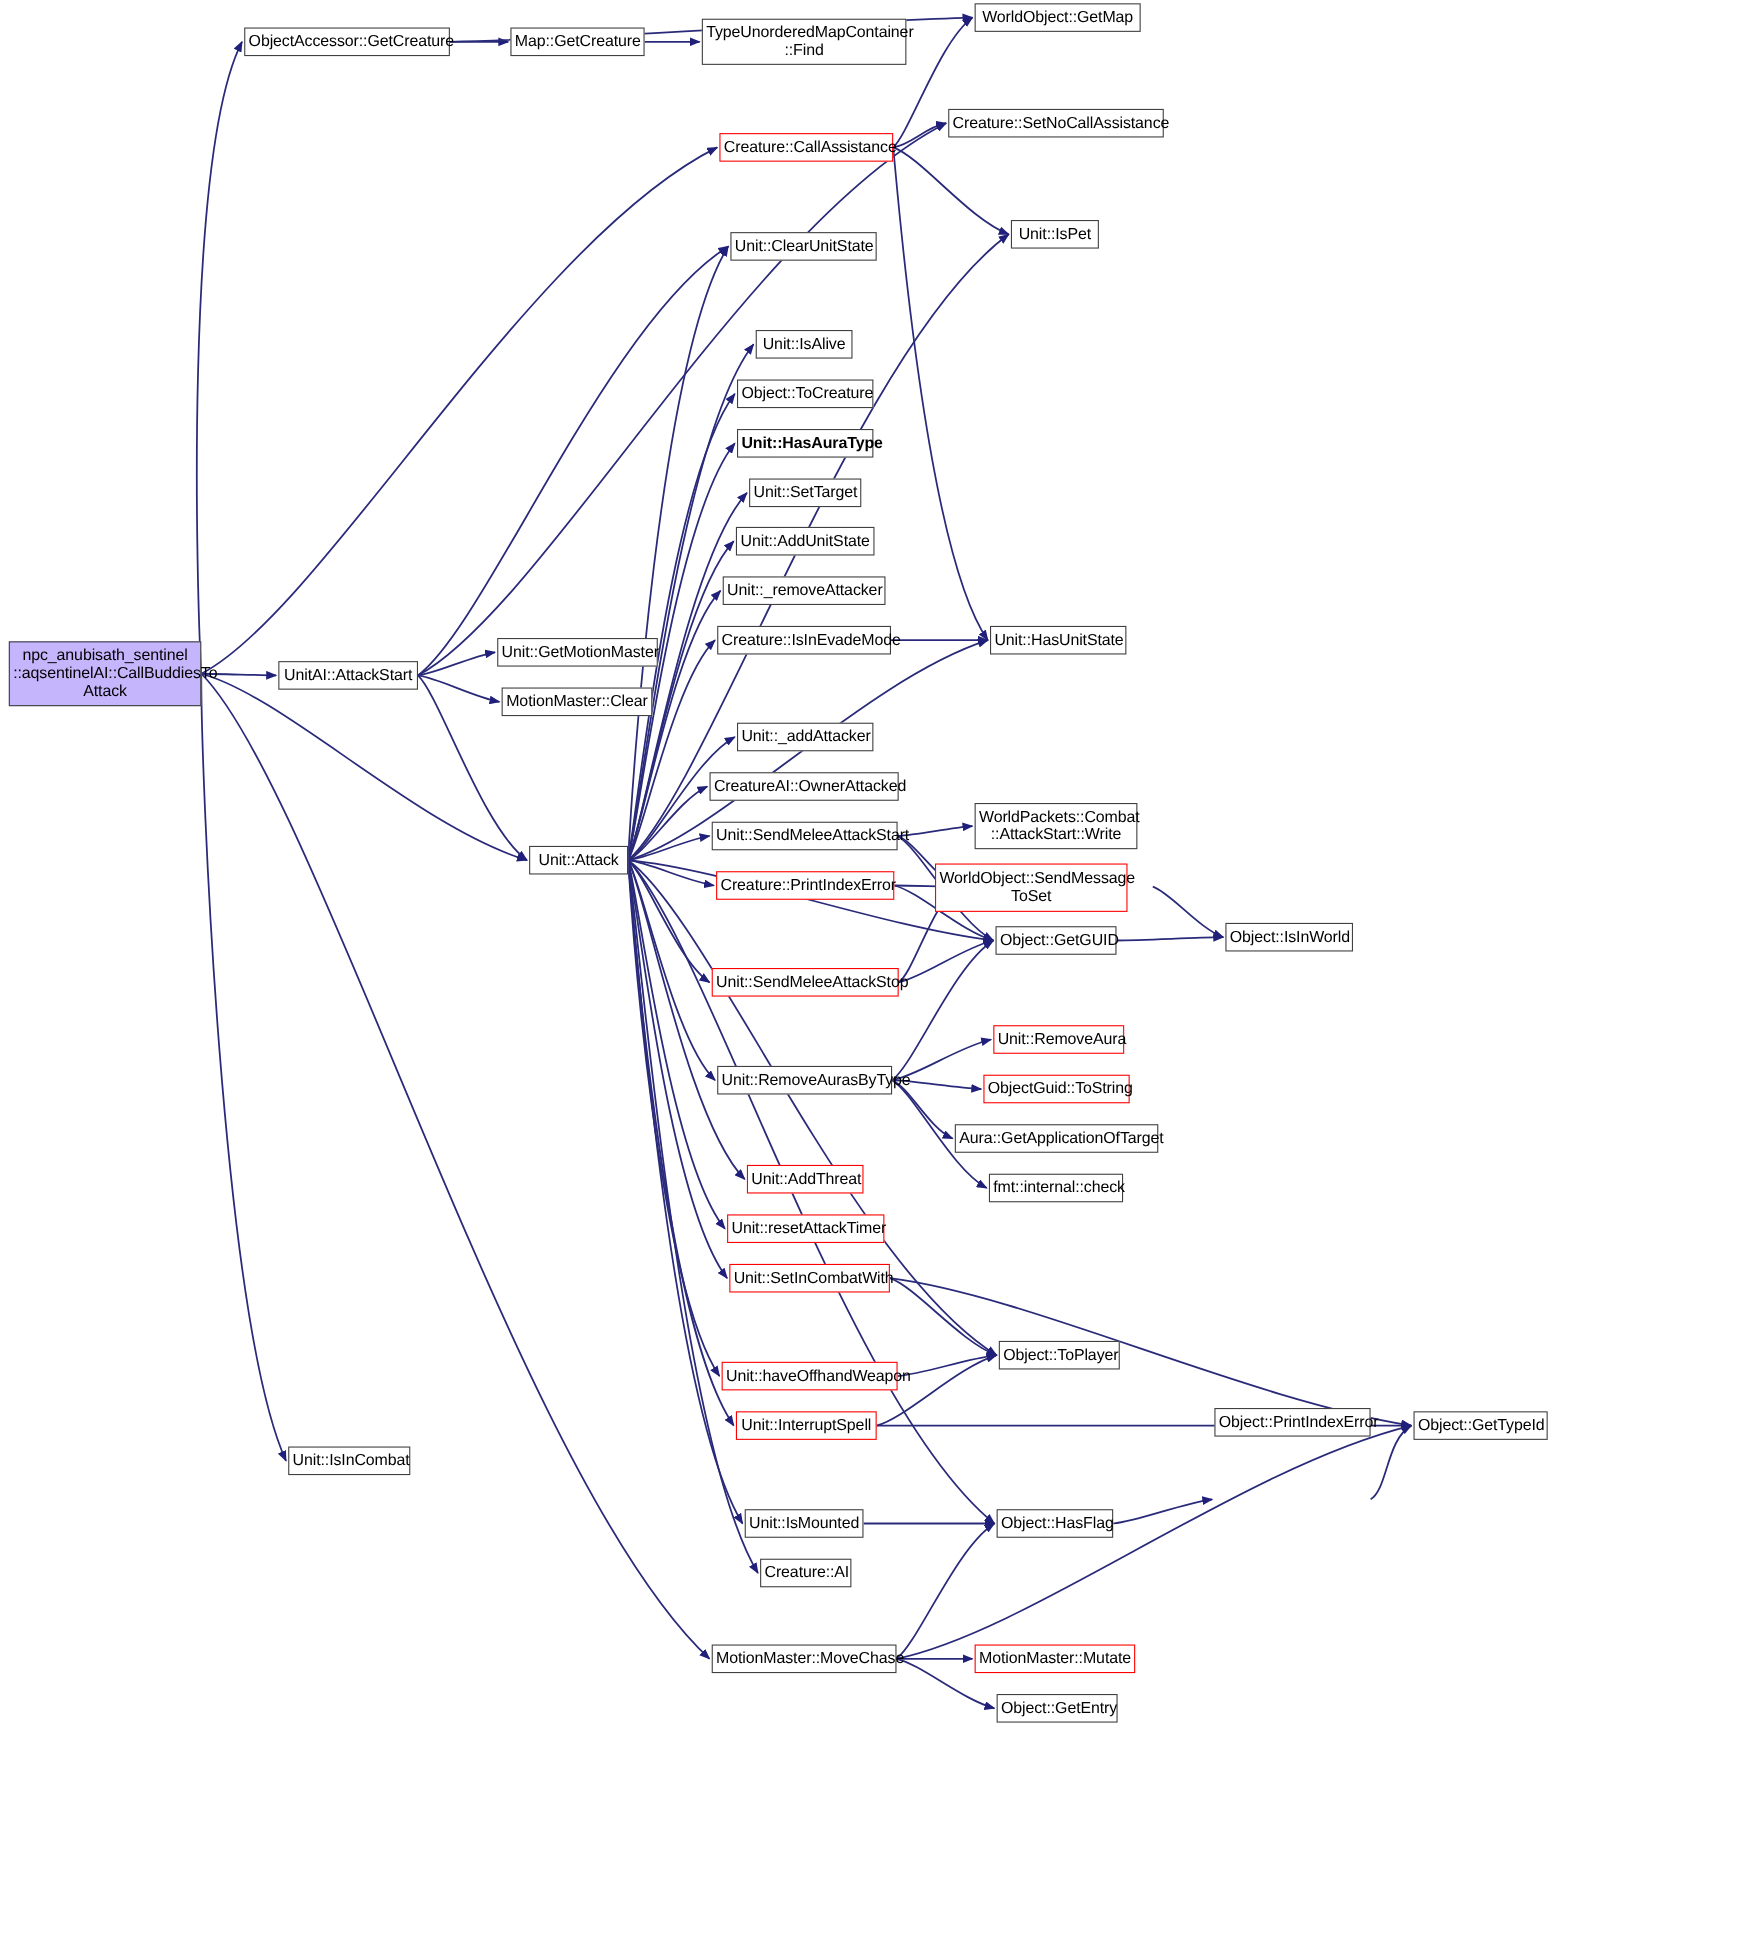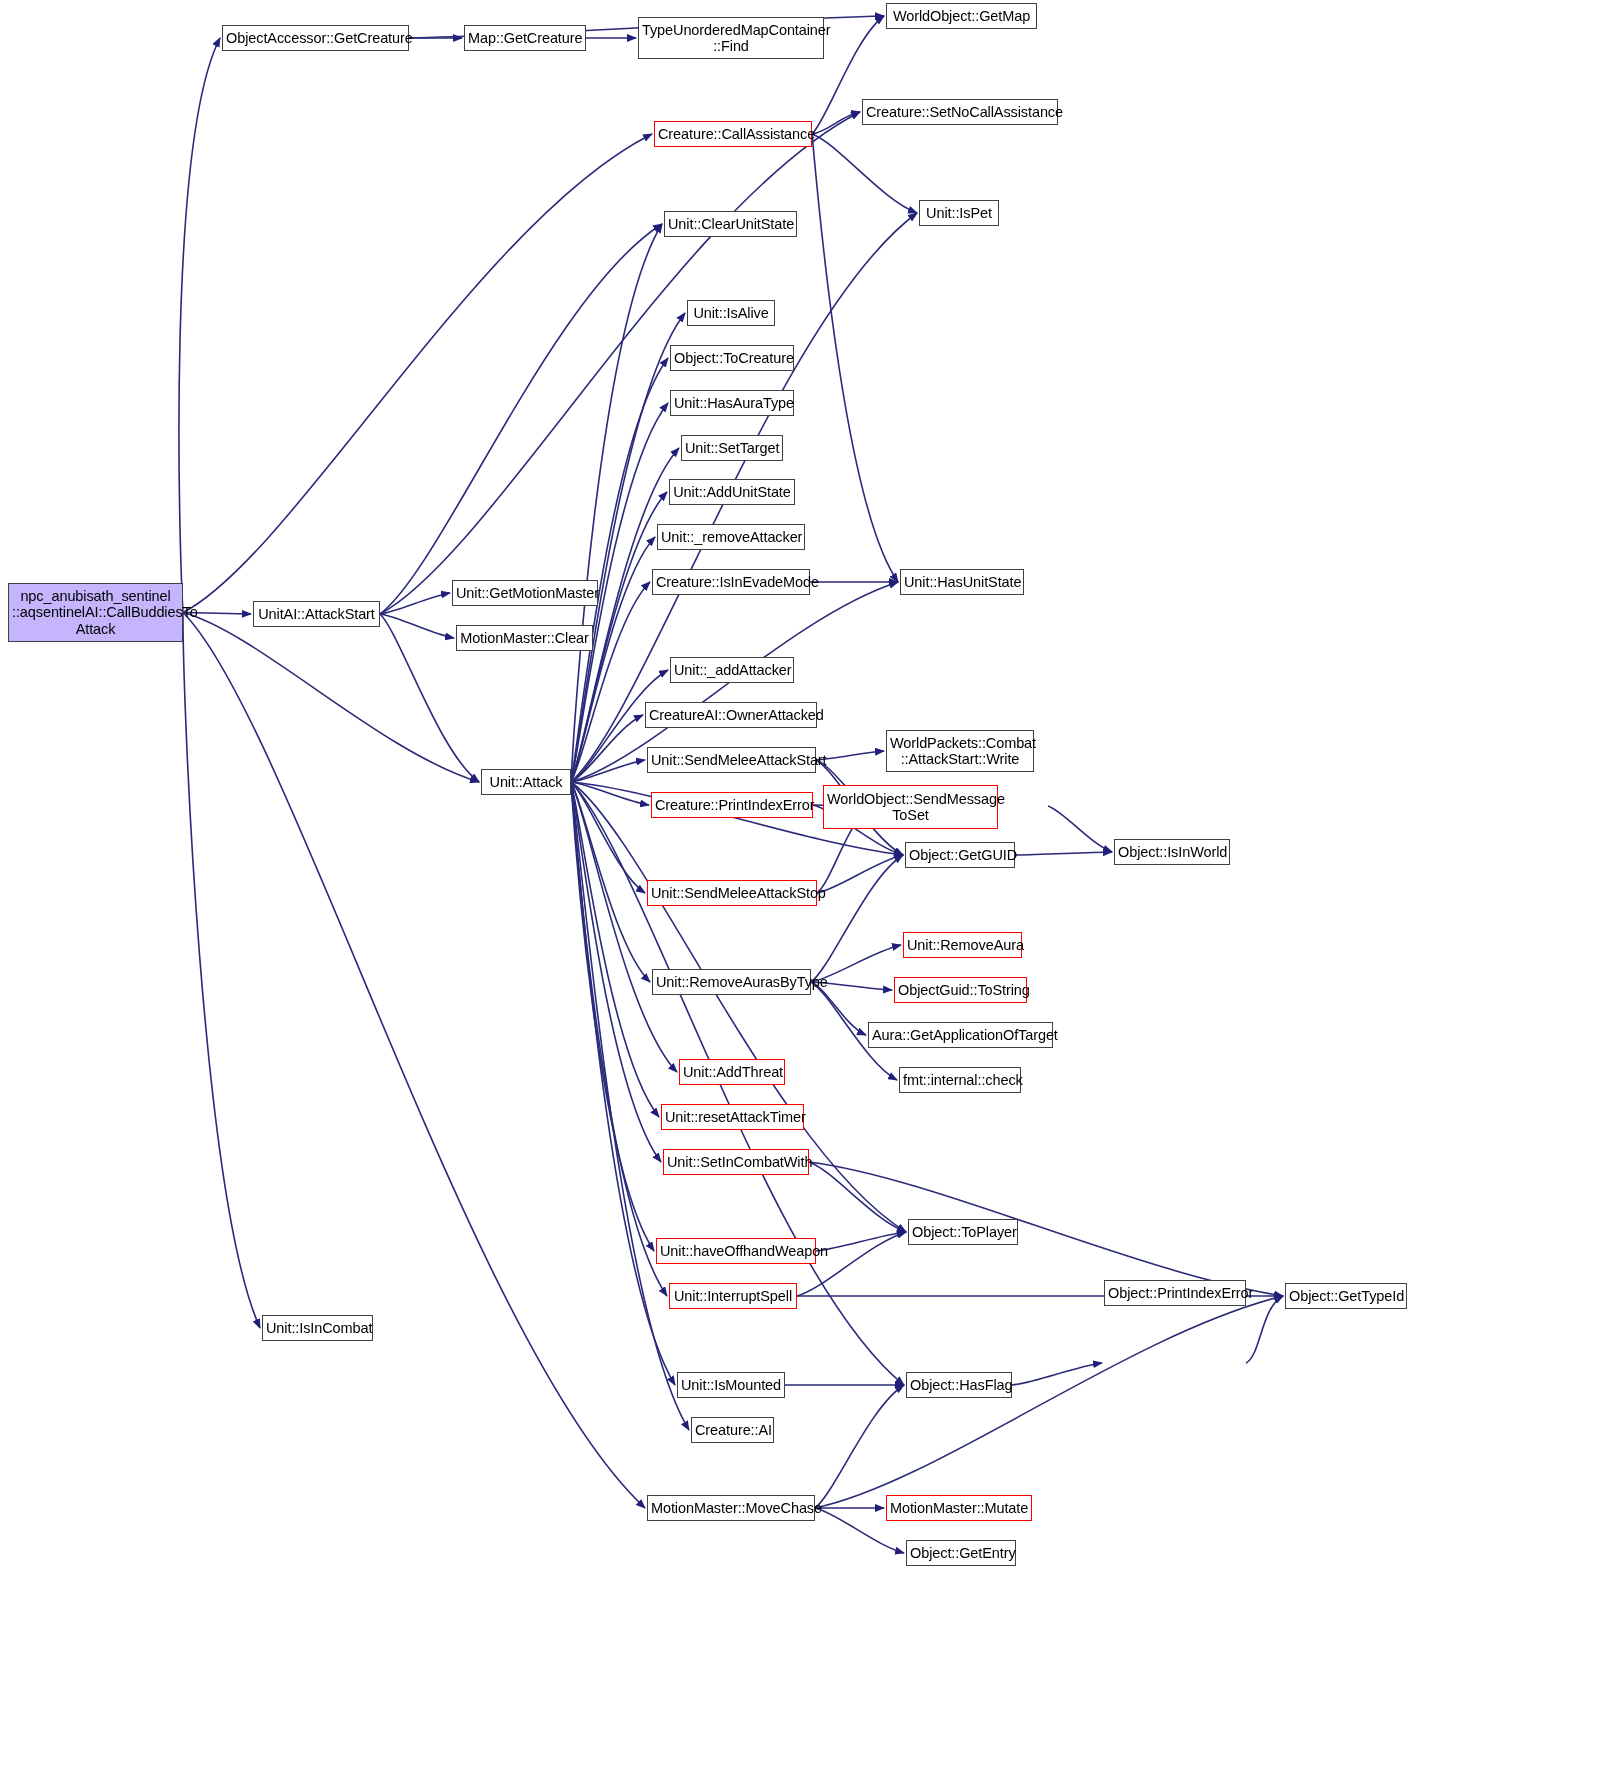--- a/index.html
+++ b/index.html
@@ -142,37 +142,37 @@
     <div class="node" style="left: 464px; top: 25px; width: 122px; height: 26px;"><span>Map::GetCreature</span></div>
     <div class="node" style="left: 638px; top: 17px; width: 186px; height: 42px;"><span>TypeUnorderedMapContainer
 ::Find</span></div>
     <div class="node" style="left: 886px; top: 3px; width: 151px; height: 26px;"><span>WorldObject::GetMap</span></div>
     <div class="node" style="left: 862px; top: 99px; width: 196px; height: 26px;"><span>Creature::SetNoCallAssistance</span></div>
     <div class="node red" style="left: 654px; top: 121px; width: 158px; height: 26px;"><span>Creature::CallAssistance</span></div>
     <div class="node" style="left: 919px; top: 200px; width: 80px; height: 26px;"><span>Unit::IsPet</span></div>
     <div class="node" style="left: 664px; top: 211px; width: 133px; height: 26px;"><span>Unit::ClearUnitState</span></div>
     <div class="node" style="left: 687px; top: 300px; width: 88px; height: 26px;"><span>Unit::IsAlive</span></div>
     <div class="node" style="left: 670px; top: 345px; width: 124px; height: 26px;"><span>Object::ToCreature</span></div>
-    <div class="node" style="left: 670px; top: 390px; width: 124px; height: 26px;"><span>Unit::HasAuraType</span></div>
+    <div class="node" style="left: 670px; top: 390px; width: 124px; height: 26px; font-weight: bold;"><span>Unit::HasAuraType</span></div>
     <div class="node" style="left: 681px; top: 435px; width: 102px; height: 26px;"><span>Unit::SetTarget</span></div>
     <div class="node" style="left: 669px; top: 479px; width: 126px; height: 26px;"><span>Unit::AddUnitState</span></div>
     <div class="node" style="left: 657px; top: 524px; width: 148px; height: 26px;"><span>Unit::_removeAttacker</span></div>
     <div class="node" style="left: 652px; top: 569px; width: 158px; height: 26px;"><span>Creature::IsInEvadeMode</span></div>
     <div class="node" style="left: 900px; top: 569px; width: 124px; height: 26px;"><span>Unit::HasUnitState</span></div>
     <div class="node" style="left: 452px; top: 580px; width: 146px; height: 26px;"><span>Unit::GetMotionMaster</span></div>
     <div class="node" style="left: 253px; top: 601px; width: 127px; height: 26px;"><span>UnitAI::AttackStart</span></div>
     <div class="node" style="left: 456px; top: 625px; width: 137px; height: 26px;"><span>MotionMaster::Clear</span></div>
     <div class="node" style="left: 670px; top: 657px; width: 124px; height: 26px;"><span>Unit::_addAttacker</span></div>
     <div class="node" style="left: 645px; top: 702px; width: 172px; height: 26px;"><span>CreatureAI::OwnerAttacked</span></div>
     <div class="node" style="left: 886px; top: 730px; width: 148px; height: 42px;"><span>WorldPackets::Combat
 ::AttackStart::Write</span></div>
     <div class="node" style="left: 647px; top: 747px; width: 169px; height: 26px;"><span>Unit::SendMeleeAttackStart</span></div>
     <div class="node" style="left: 481px; top: 769px; width: 90px; height: 26px;"><span>Unit::Attack</span></div>
     <div class="node red" style="left: 651px; top: 792px; width: 162px; height: 26px;"><span>Creature::PrintIndexError</span></div>
-    <div class="node red" style="left: 823px; top: 785px; width: 175px; height: 44px;"><span>WorldObject::SendMessage
+    <div class="node red" style="left: 850px; top: 785px; width: 175px; height: 44px;"><span>WorldObject::SendMessage
 ToSet</span></div>
     <div class="node" style="left: 905px; top: 842px; width: 110px; height: 26px;"><span>Object::GetGUID</span></div>
     <div class="node" style="left: 1114px; top: 839px; width: 116px; height: 26px;"><span>Object::IsInWorld</span></div>
     <div class="node red" style="left: 647px; top: 880px; width: 170px; height: 26px;"><span>Unit::SendMeleeAttackStop</span></div>
     <div class="node red" style="left: 903px; top: 932px; width: 119px; height: 26px;"><span>Unit::RemoveAura</span></div>
     <div class="node" style="left: 652px; top: 969px; width: 159px; height: 26px;"><span>Unit::RemoveAurasByType</span></div>
     <div class="node red" style="left: 894px; top: 977px; width: 133px; height: 26px;"><span>ObjectGuid::ToString</span></div>
     <div class="node" style="left: 868px; top: 1022px; width: 185px; height: 26px;"><span>Aura::GetApplicationOfTarget</span></div>
     <div class="node" style="left: 899px; top: 1067px; width: 122px; height: 26px;"><span>fmt::internal::check</span></div>
     <div class="node red" style="left: 679px; top: 1059px; width: 106px; height: 26px;"><span>Unit::AddThreat</span></div>

